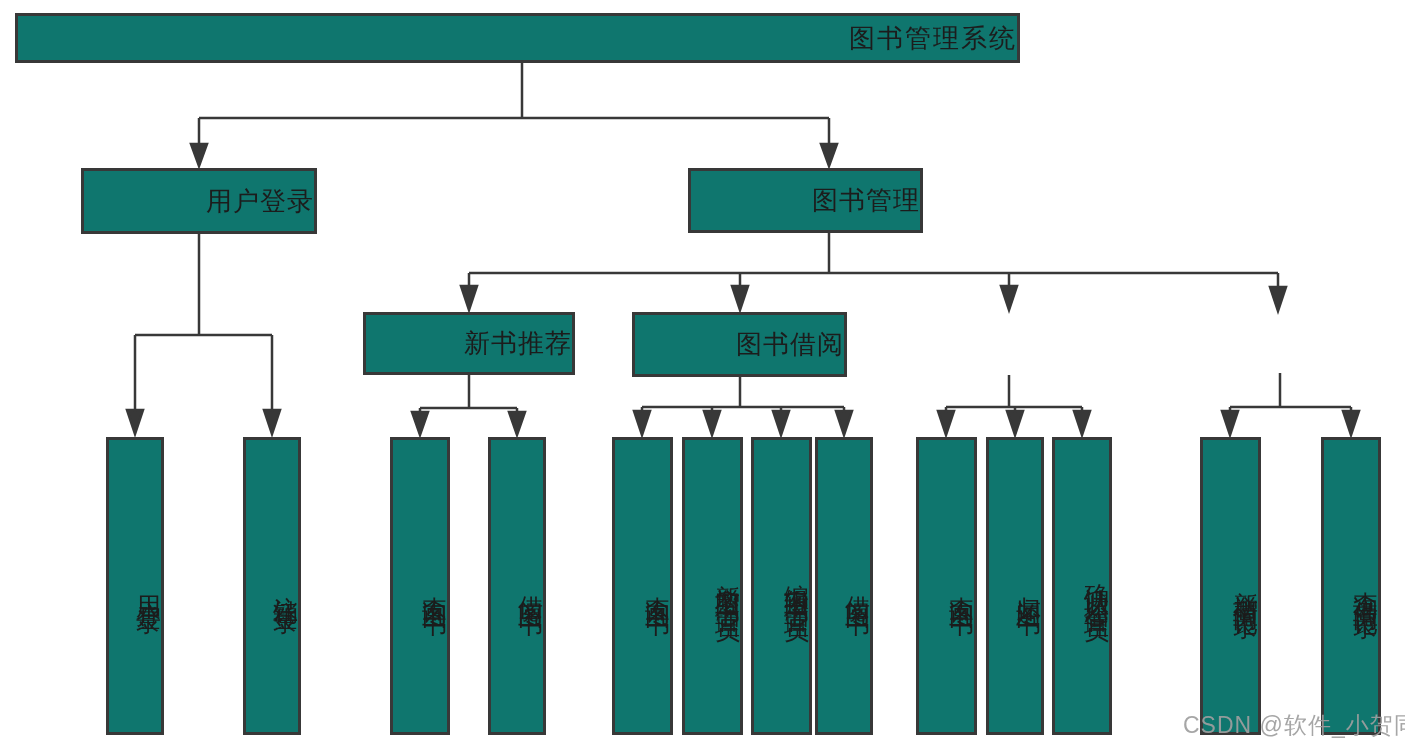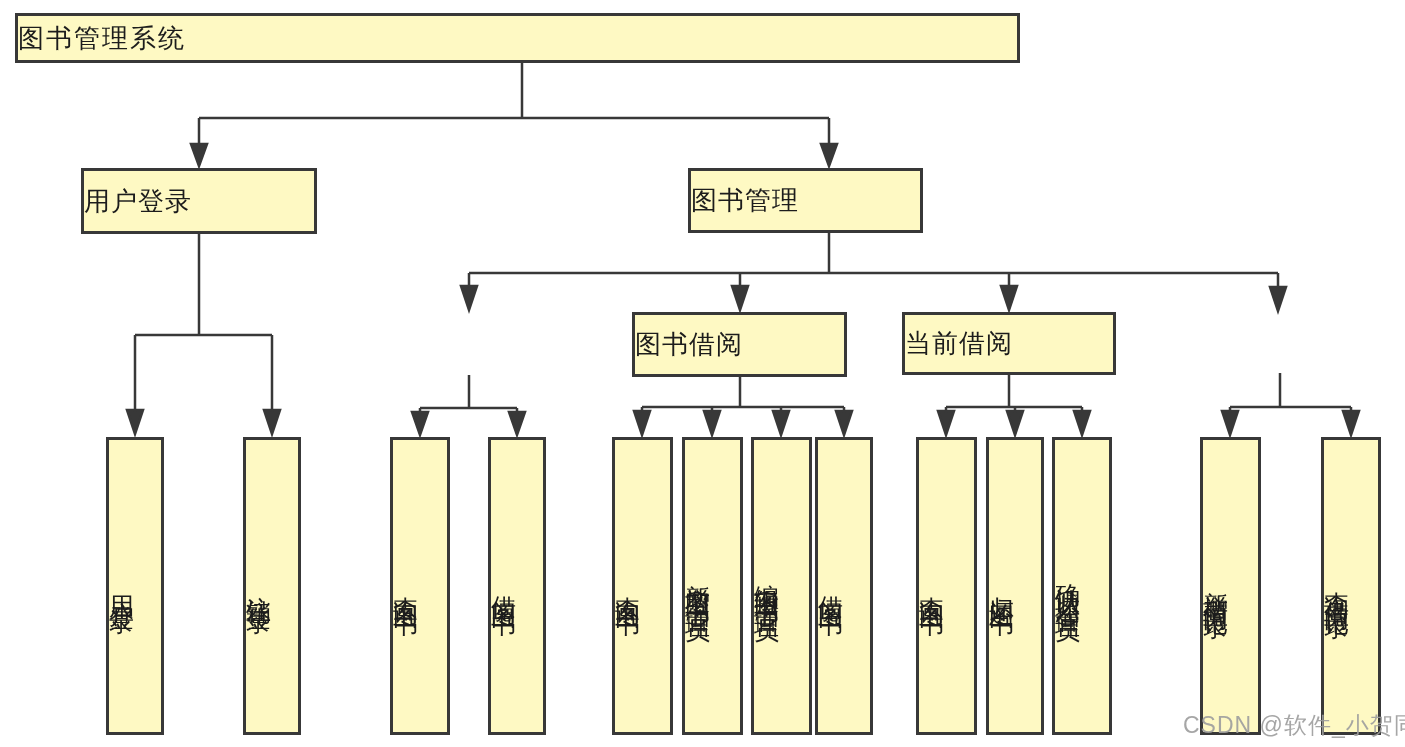--- a/index.html
+++ b/index.html
@@ -11,24 +11,24 @@
     font-family: "Liberation Sans", sans-serif;
     overflow: hidden;
   }
   .wires { position: absolute; left: 0; top: 0; width: 1405px; height: 747px; }
   .ln { fill: none; stroke: #383838; stroke-width: 2.5; }
   .ar { fill: #383838; stroke: #383838; stroke-width: 2.5; stroke-linejoin: miter; }
   .box {
     position: absolute;
     box-sizing: border-box;
     border: 3px solid #383838;
-    background: #fef9c3;
+    background: #0f766e;
     display: flex;
     align-items: center;
-    justify-content: flex-start;
+    justify-content: flex-end;
     color: #1c1c1c;
   }
   .h-label { font-size: 26px; letter-spacing: 1px; white-space: nowrap; }
   .root-label { font-size: 26px; letter-spacing: 2px; }
   .v-label {
     writing-mode: vertical-rl;
     text-orientation: mixed;
     font-size: 25px;
     letter-spacing: 5px;
     line-height: 1;
@@ -90,25 +90,25 @@
     <span class="root-label">图书管理系统</span>
   </div>
 
   <div class="box" style="left:81px; top:168px; width:236px; height:66px;">
     <span class="h-label">用户登录</span>
   </div>
   <div class="box" style="left:688px; top:168px; width:235px; height:65px;">
     <span class="h-label">图书管理</span>
   </div>
 
+  <div class="box" style="left:363px; top:312px; width:212px; height:63px;">
+    <span class="h-label">新书推荐</span>
+  </div>
   <div class="box" style="left:632px; top:312px; width:215px; height:65px;">
     <span class="h-label">图书借阅</span>
-  </div>
-  <div class="box" style="left:902px; top:312px; width:214px; height:63px;">
-    <span class="h-label">当前借阅</span>
   </div>
 
   <div class="box" style="left:106px; top:437px; width:58px; height:298px;">
     <span class="v-label">用户登录</span>
   </div>
   <div class="box" style="left:243px; top:437px; width:58px; height:298px;">
     <span class="v-label">注销登录</span>
   </div>
 
   <div class="box" style="left:390px; top:437px; width:60px; height:298px;">

